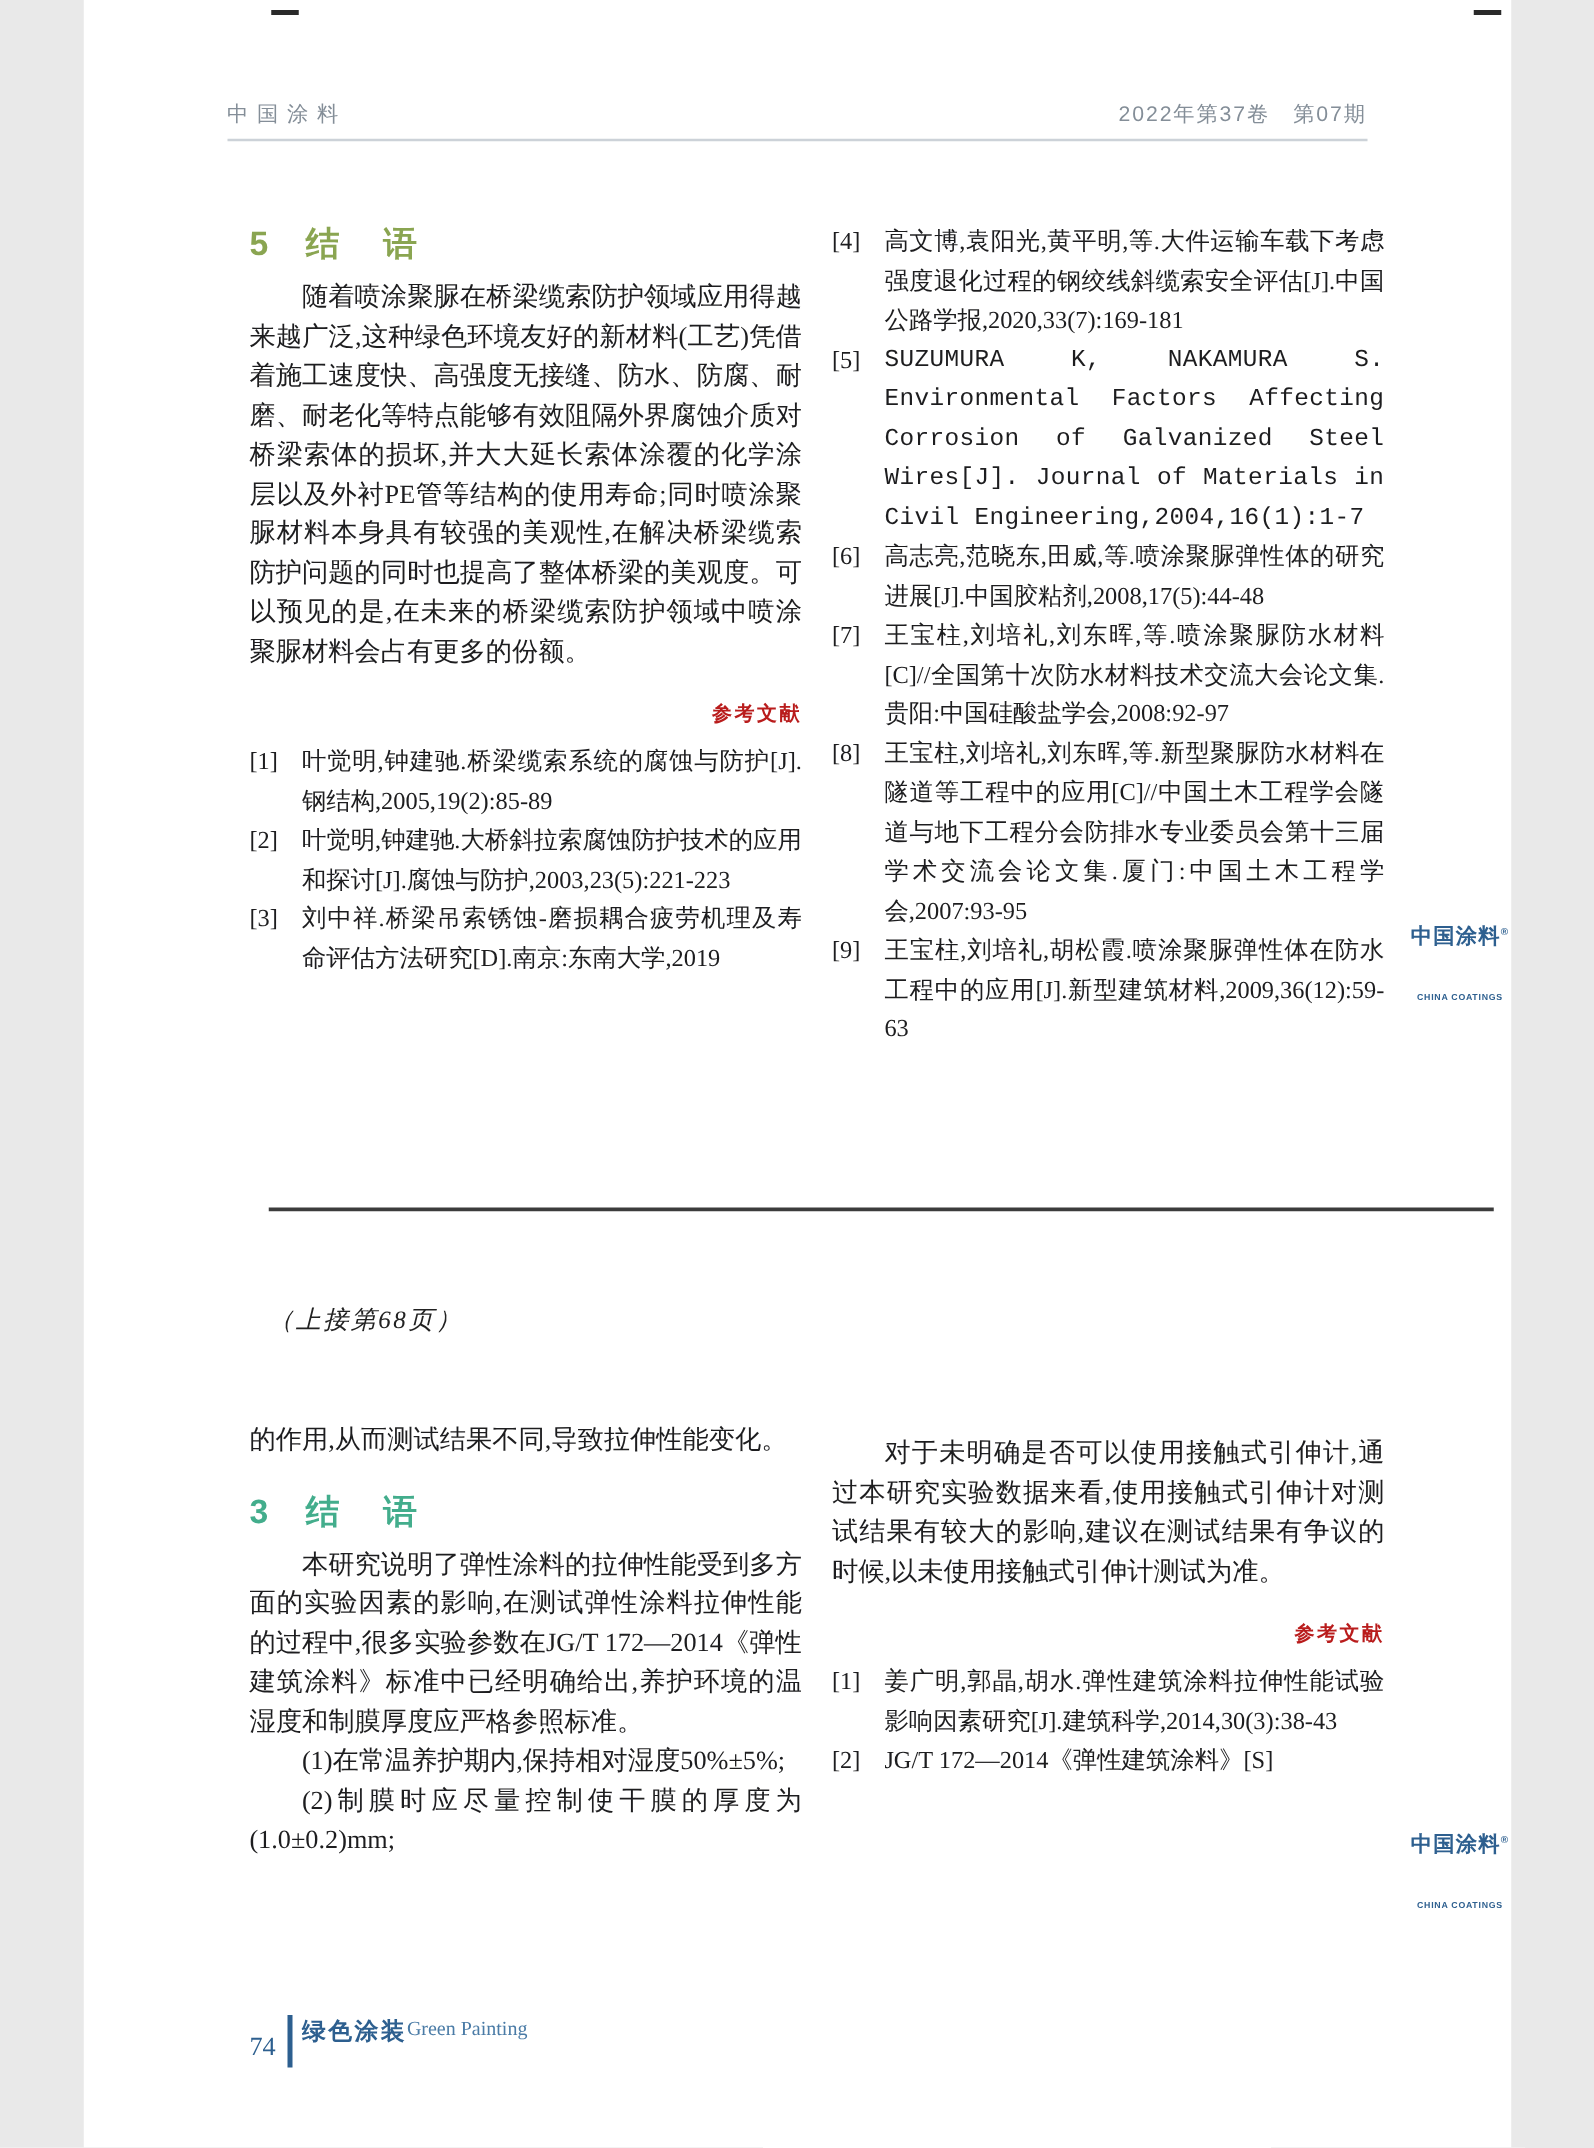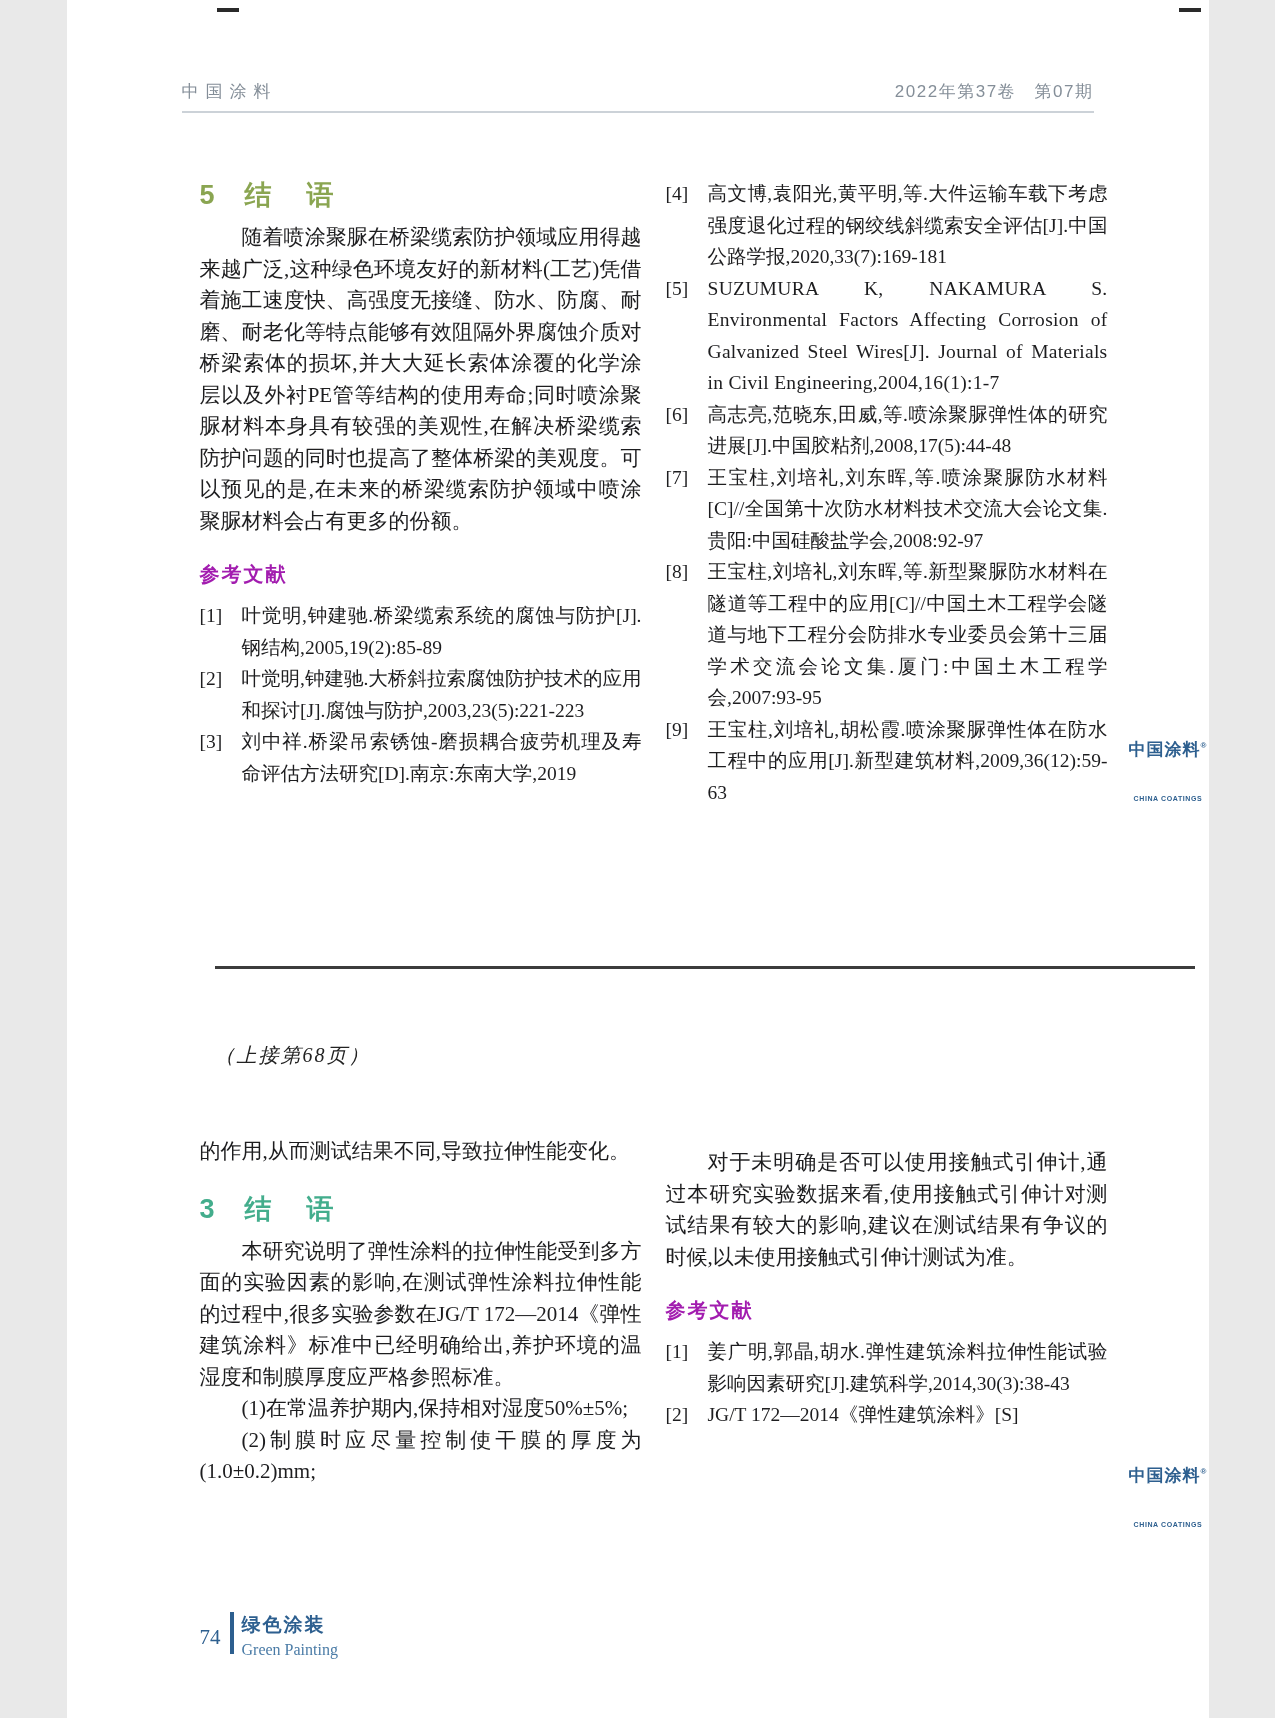--- a/index.html
+++ b/index.html
@@ -43,27 +43,27 @@
   .heading-green{color:#8aa551;}
   .heading-teal{color:#43ad8c;}
 
   .para{
     font-size:21px;line-height:31.5px;text-align:justify;
     text-indent:2em;margin-top:10px;
   }
 
   .refs-heading{
     font-family:"Liberation Sans","DejaVu Sans",sans-serif;
-    font-weight:bold;font-size:20px;letter-spacing:2px;
-    text-align:left;margin:24px 0 12px 0;color:#a21caf;
+    font-weight:bold;font-size:16px;letter-spacing:2px;
+    text-align:right;margin:24px 0 12px 0;color:#b91c1c;
   }
   .ref{display:flex;font-size:19.5px;line-height:31.5px;}
   .ref .ref-num{width:42px;flex:none;}
   .ref .ref-txt{flex:1;text-align:justify;}
-  .ref.en .ref-txt{font-family:Liberation Serif, serif;letter-spacing:0.3px;}
+  .ref.en .ref-txt{font-family:Liberation Mono, monospace;letter-spacing:0.3px;}
 
   
   .logo{position:absolute;display:flex;flex-direction:column;align-items:center;
     font-family:"Liberation Sans","DejaVu Sans",sans-serif;color:#2d5f8f;gap:34px;}
   .logo-top{left:1062px;top:737px;}
   .logo-bottom{left:1062px;top:1463px;}
   .logo-cn{font-size:17px;font-weight:bold;letter-spacing:1px;line-height:18px;}
   .logo-cn .reg{font-size:8px;vertical-align:super;}
   .logo-en{font-size:7px;font-weight:bold;letter-spacing:0.6px;margin-top:2px;}
 
@@ -73,21 +73,21 @@
   .continuation{position:absolute;left:148px;top:1042px;
     font-size:20px;font-style:italic;letter-spacing:2px;color:#222;}
 
   .lead-line{font-size:21px;line-height:31.5px;text-align:justify;}
   .bottom-heading{margin-top:24px;}
 
   
   .footer{position:absolute;left:133px;top:1612px;display:flex;align-items:flex-start;color:#2d5f8f;}
   .footer .page-num{font-size:21px;margin-top:13px;margin-right:9px;}
   .footer .foot-bar{width:4px;height:42px;background:#2d5f8f;margin-right:8px;}
-  .footer .sec{display:flex;flex-direction:column;}
+  .footer .sec{display:flex;flex-direction:row;}
   .footer .sec-cn{font-family:"Liberation Sans","DejaVu Sans",sans-serif;
     font-weight:bold;font-size:19px;letter-spacing:2px;}
   .footer .sec-en{font-size:16px;margin-top:3px;color:#4a7ba6;}
 </style>
 </head>
 <body>
 
 <div class="page">
 
   <div class="crop-mark left"></div>

